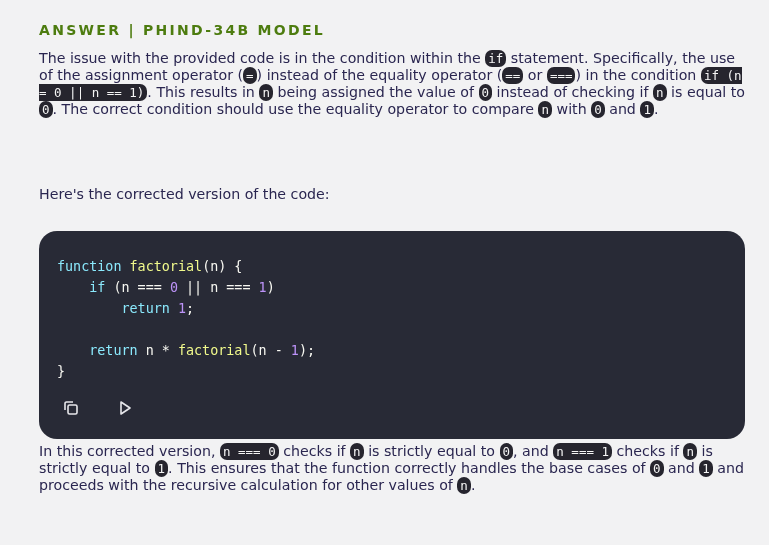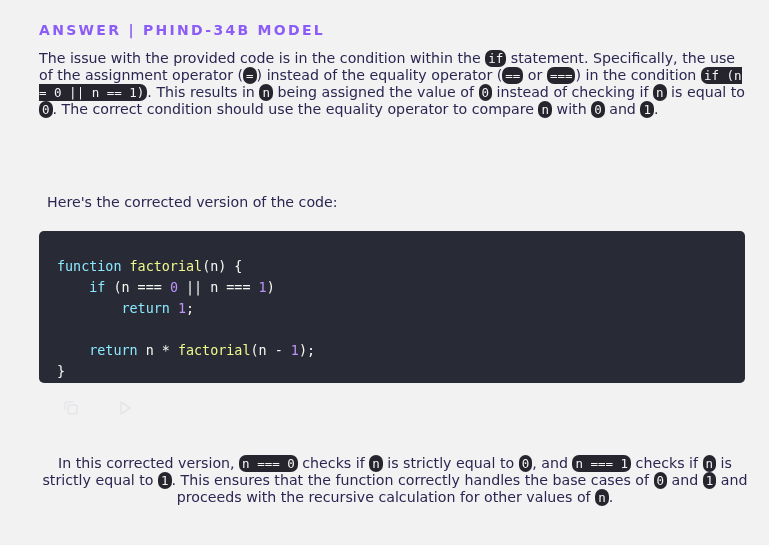--- a/index.html
+++ b/index.html
@@ -6,62 +6,62 @@
   body {
     width: 769px; height: 545px; overflow: hidden;
     background: #f2f2f3;
     font-family: "DejaVu Sans", sans-serif;
     color: #27244a;
     position: relative;
   }
   .heading {
     position: absolute; left: 39px; top: 22px;
     font-size: 14px; font-weight: bold; letter-spacing: 2.3px;
-    color: #8b5cf6;
+    color: #4d7c0f;
   }
   .para {
     position: absolute; left: 39px; width: 712px;
     font-size: 14.2px; line-height: 17px;
     color: #2a2650;
   }
   .p1 { top: 50px; }
   .p2 { top: 186px; }
-  .p3 { top: 455px; text-align: center; }
+  .p3 { top: 443px; }
   code.inl {
     font-family: "DejaVu Sans Mono", monospace;
     font-size: 12.5px;
     background: #26252e; color: #f5f5f5;
     border-radius: 7px;
     padding: 1px 3px;
   }
   .codeblock {
     position: absolute; left: 39px; top: 231px;
-    width: 706px; height: 152px;
-    background: #282a36; border-radius: 5px;
+    width: 706px; height: 208px;
+    background: #282a36; border-radius: 18px;
   }
   pre.code {
     position: absolute; left: 18px; top: 25px; margin: 0;
     font-family: "DejaVu Sans Mono", monospace;
     font-size: 13.4px; line-height: 21px;
     color: #f8f8f2;
   }
   .kw { color: #8be9fd; }
   .fn { color: #f1fa8c; }
   .num { color: #bd93f9; }
   .toolbar { position: absolute; left: 22px; top: 167px; display: flex; gap: 34px; }
   .tool { width: 20px; height: 20px; cursor: pointer; }
 </style>
 </head>
 <body>
 
 <div class="heading">ANSWER | PHIND-34B MODEL</div>
 
 <p class="para p1" style="margin:0">The issue with the provided code is in the condition within the <code class="inl">if</code> statement. Specifically, the use of the assignment operator (<code class="inl">=</code>) instead of the equality operator (<code class="inl">==</code> or <code class="inl">===</code>) in the condition <code class="inl">if (n = 0 || n == 1)</code>. This results in <code class="inl">n</code> being assigned the value of <code class="inl">0</code> instead of checking if <code class="inl">n</code> is equal to <code class="inl">0</code>. The correct condition should use the equality operator to compare <code class="inl">n</code> with <code class="inl">0</code> and <code class="inl">1</code>.</p>
 
-<p class="para p2" style="margin:8px">Here's the corrected version of the code:</p>
+<p class="para p2" style="margin:0">Here's the corrected version of the code:</p>
 
 <div class="codeblock">
   <pre class="code"><span class="kw">function</span> <span class="fn">factorial</span>(n) {
     <span class="kw">if</span> (n === <span class="num">0</span> || n === <span class="num">1</span>)
         <span class="kw">return</span> <span class="num">1</span>;
 
     <span class="kw">return</span> n * <span class="fn">factorial</span>(n - <span class="num">1</span>);
 }</pre>
   <div class="toolbar">
     <svg class="tool" viewBox="0 0 20 20" fill="none" stroke="#e6e6ea" stroke-width="1.6">

